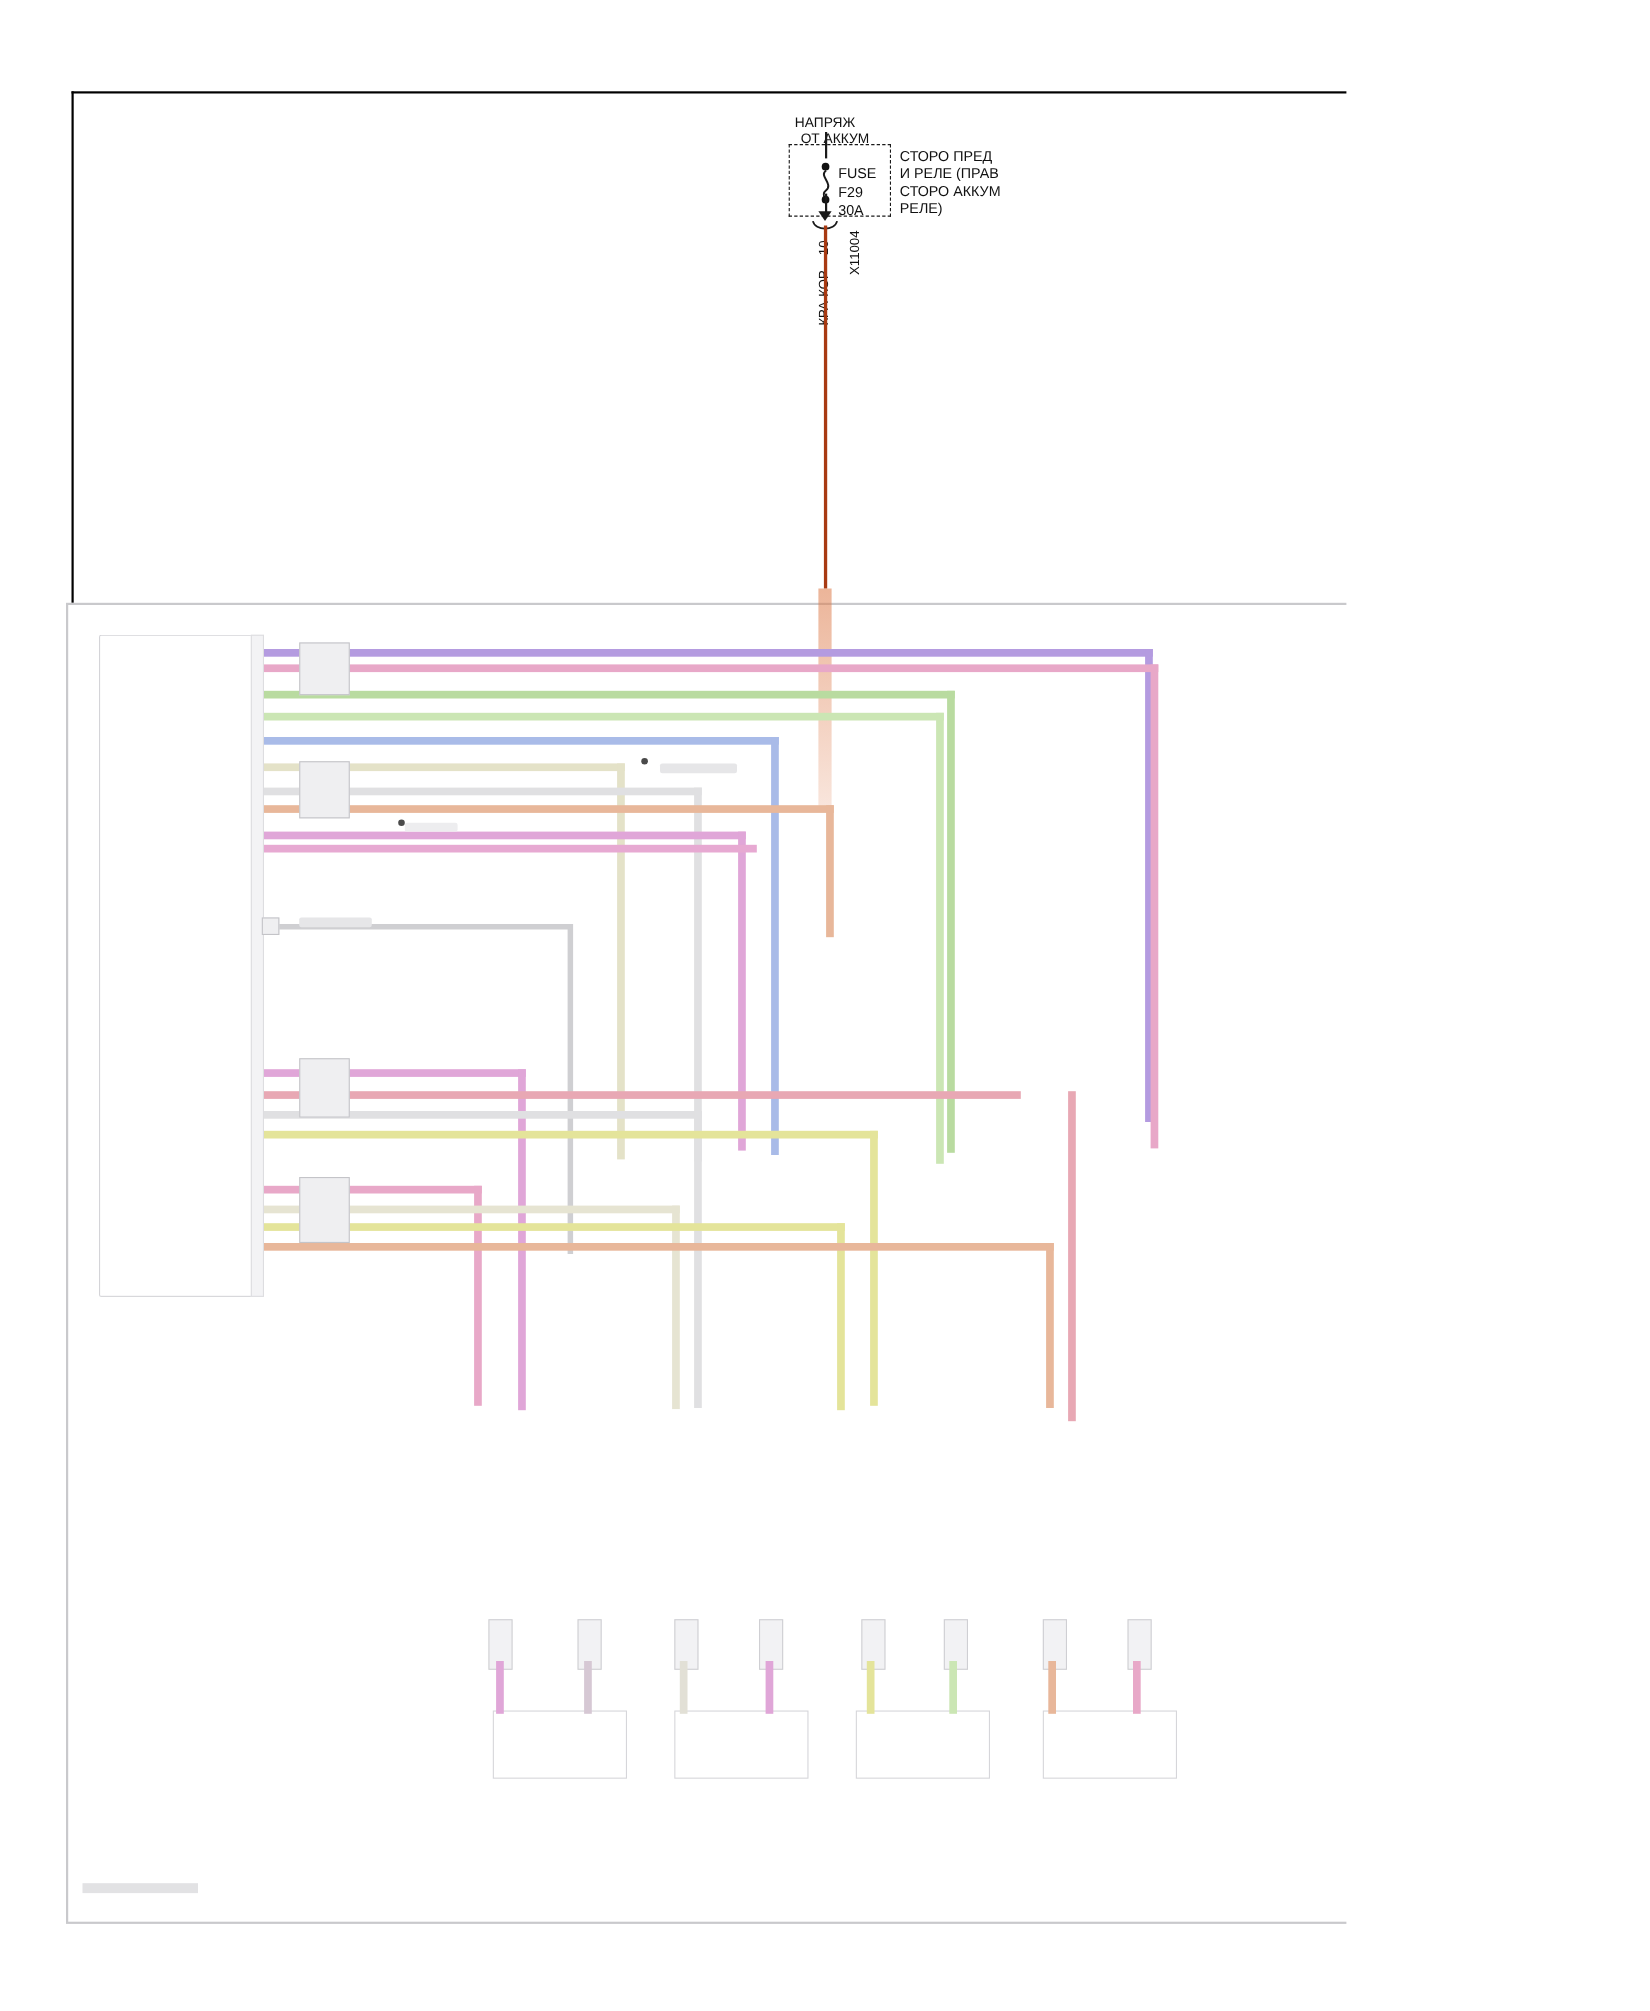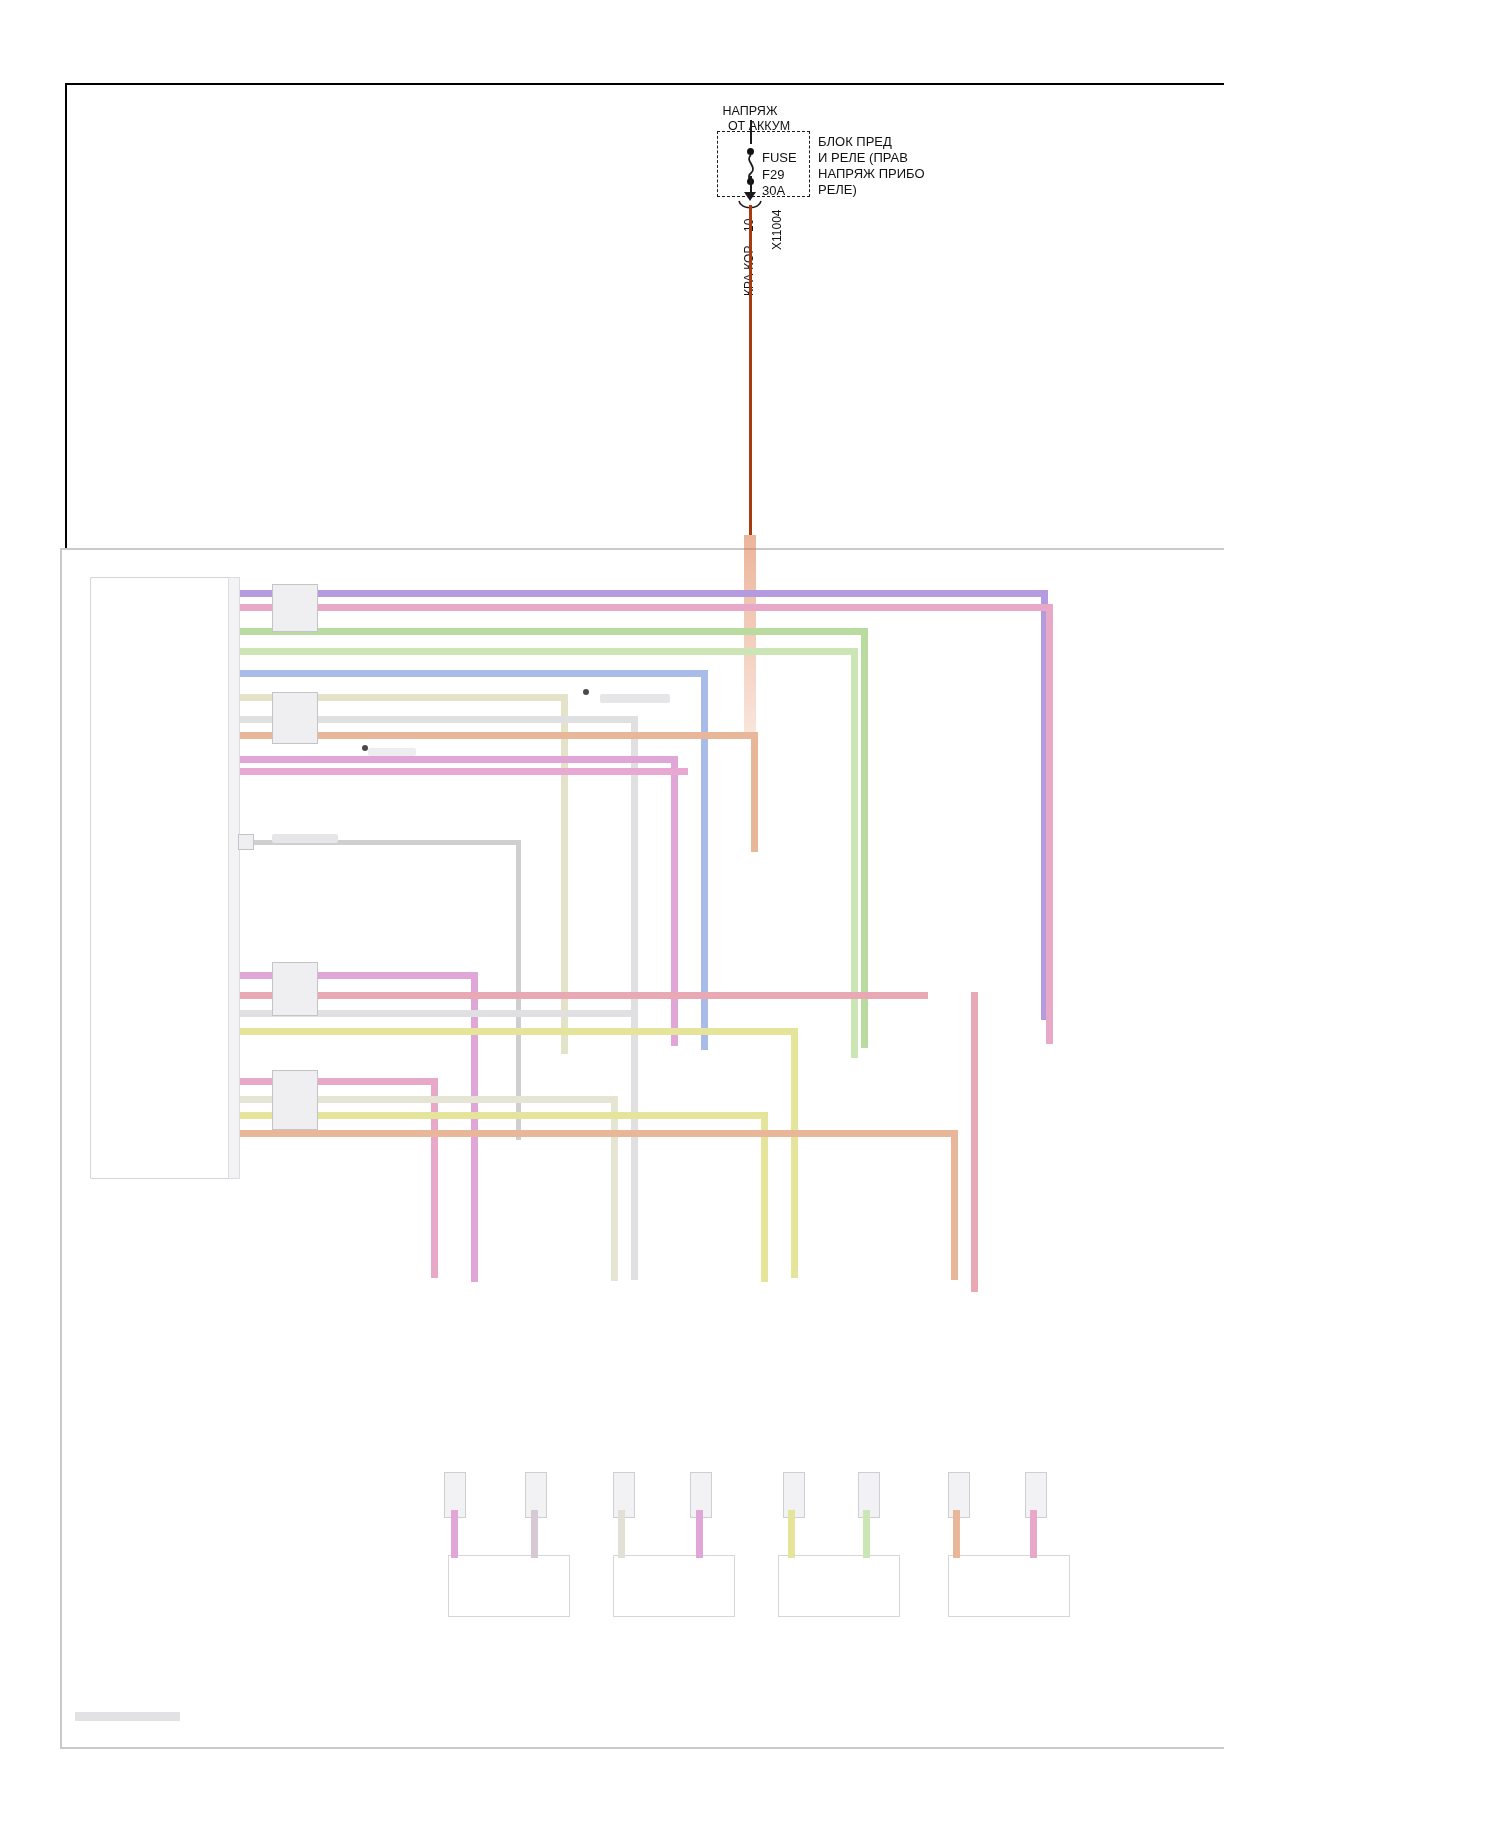--- a/index.html
+++ b/index.html
@@ -87,23 +87,23 @@
   <div class="fuse-text" style="left:762px;top:150px;">FUSE</div>
   <div class="fuse-text" style="left:762px;top:167px;">F29</div>
   <div class="fuse-text" style="left:762px;top:183px;">30A</div>
 
   <div class="lead-bot"></div>
   <div class="arrow-head"></div>
   <svg class="conn-arc" width="24" height="12" viewBox="0 0 24 12">
     <path d="M1 1 C3 10, 21 10, 23 1" fill="none" stroke="#1a1a1a" stroke-width="1.6"></path>
   </svg>
 
-  <div class="fuse-text" style="left:818px;top:134px;line-height:16px;">БЛОК ПРЕД</div>
+  <div class="fuse-text" style="left:818px;top:134px;line-height:16px;">СТОРО ПРЕД</div>
   <div class="fuse-text" style="left:818px;top:150px;line-height:16px;">И РЕЛЕ (ПРАВ</div>
-  <div class="fuse-text" style="left:818px;top:166px;line-height:16px;">НАПРЯЖ ПРИБО</div>
+  <div class="fuse-text" style="left:818px;top:166px;line-height:16px;">СТОРО АККУМ</div>
   <div class="fuse-text" style="left:818px;top:182px;line-height:16px;">РЕЛЕ)</div>
 
   <div class="vlabel" style="left:742px;top:232px;">10</div>
   <div class="vlabel" style="left:770px;top:250px;">X11004</div>
   <div class="vlabel" style="left:742px;top:296px;">КРА-КОР</div>
 
   <div class="wire-red"></div>
   <div class="wire-red-fade"></div>
 
   <div class="wh" style="left:238px;top:590px;width:810px;background:#b49be0;"></div>

